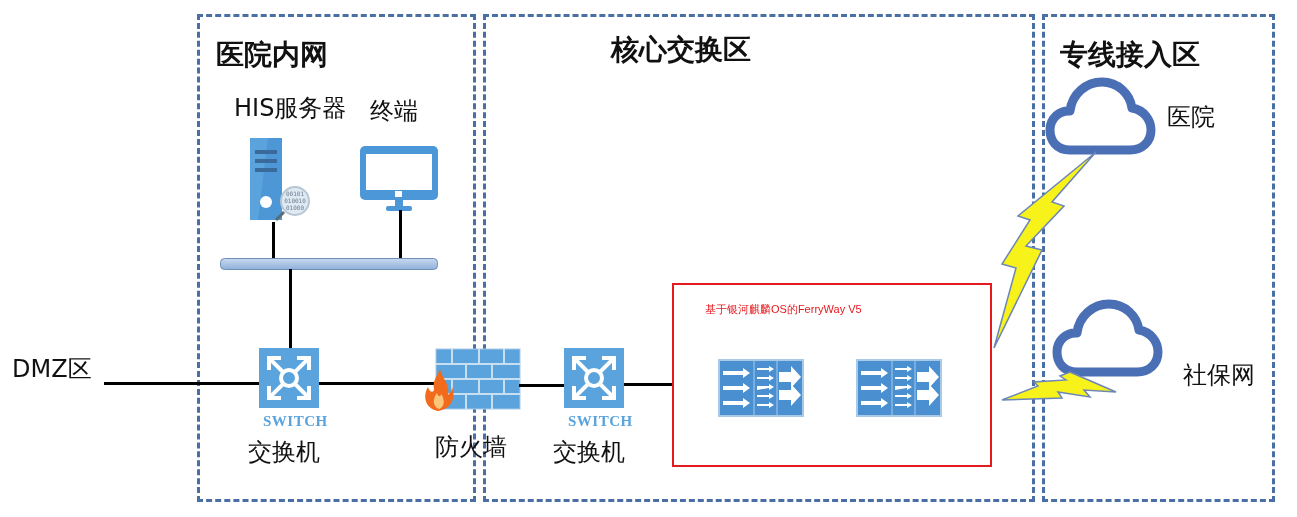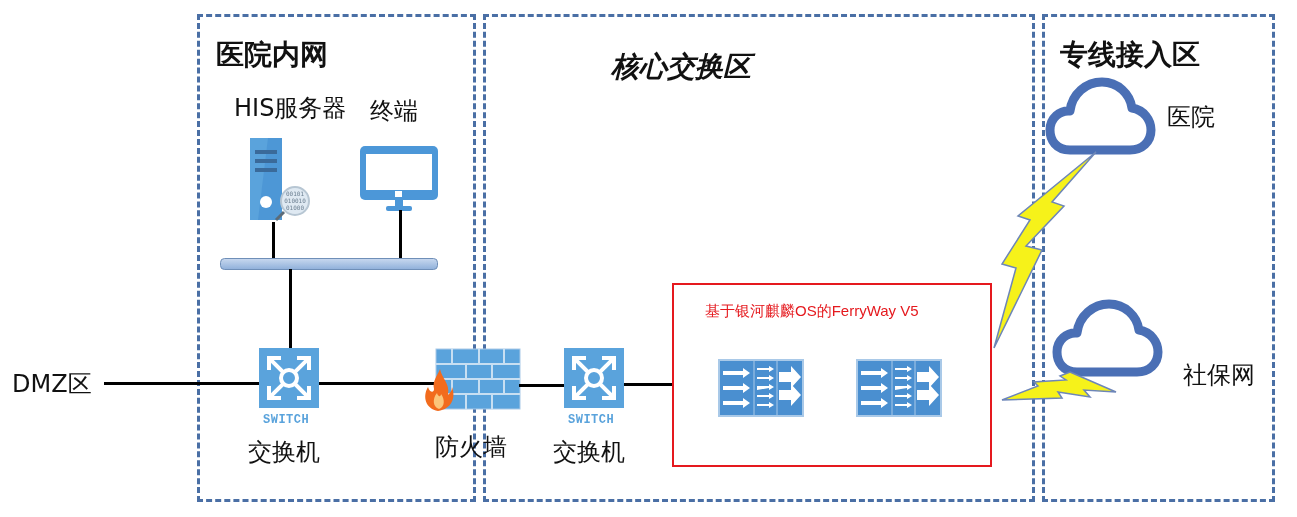--- a/index.html
+++ b/index.html
@@ -1,35 +1,35 @@
 <!DOCTYPE html>
 <html><head>
 <meta charset="utf-8">
 <style>
   html, body { margin:0; padding:0; background:#ffffff; }
   body { width:1297px; height:517px; position:relative; overflow:hidden;
          font-family:"DejaVu Sans","Liberation Sans",sans-serif; color:#111; }
   .zone { position:absolute; border:3px dashed #4a6fa5; box-sizing:border-box; }
   .zone-title { position:absolute; font-weight:bold; font-size:28px; color:#111; white-space:nowrap; }
   .label { position:absolute; font-size:24px; color:#111; white-space:nowrap; }
-  .switch-text { position:absolute; font-size:12px; font-weight:bold; color:#5aa3dc; font-family:Liberation Mono, monospace; letter-spacing:0.5px; }
+  .switch-text { position:absolute; font-size:15px; font-weight:bold; color:#5aa3dc; font-family:Liberation Serif, serif; letter-spacing:0.5px; }
   svg.abs { position:absolute; overflow:visible; }
   .line { position:absolute; background:#000; }
   .redbox { position:absolute; border:2px solid #e5191e; box-sizing:border-box; }
-  .red-title { position:absolute; color:#e5191e; font-size:15px; white-space:nowrap; font-family:"Liberation Sans",sans-serif; }
+  .red-title { position:absolute; color:#e5191e; font-size:11px; white-space:nowrap; font-family:"Liberation Sans",sans-serif; }
 </style>
 </head>
 <body>
 
 <div class="zone" style="left:197px;top:14px;width:279px;height:488px;"></div>
 <div class="zone" style="left:483px;top:14px;width:552px;height:488px;"></div>
 <div class="zone" style="left:1042px;top:14px;width:233px;height:488px;"></div>
 
 <div class="zone-title" style="left:216px;top:36px;">医院内网</div>
-<div class="zone-title" style="left:611px;top:48px;font-style:italic;">核心交换区</div>
+<div class="zone-title" style="left:611px;top:31px;">核心交换区</div>
 <div class="zone-title" style="left:1060px;top:36px;font-family:Liberation Serif, serif;">专线接入区</div>
 
 <div class="label" style="left:205px;top:92px;margin-left:29px;">HIS服务器</div>
 <div class="label" style="left:370px;top:95px;">终端</div>
 
 <svg class="abs" style="left:250px;top:138px;" width="62" height="86" viewBox="0 0 62 86">
   <polygon points="0,0 32,0 32,82 0,82" fill="#5aa3dc"></polygon>
   <polygon points="18,0 32,0 32,82 8,82" fill="#3f8bd0" opacity="0.5"></polygon>
   <rect x="5" y="12" width="22" height="4" fill="#3a6a9a"></rect>
   <rect x="5" y="21" width="22" height="4" fill="#3a6a9a"></rect>
@@ -58,21 +58,21 @@
       <linearGradient id="busg" x1="0" y1="0" x2="0" y2="1">
         <stop offset="0" stop-color="#c9d9ef"></stop>
         <stop offset="1" stop-color="#8fb0da"></stop>
       </linearGradient>
     </defs>
   <rect x="0.5" y="0.5" width="217" height="11" rx="4" fill="url(#busg)" stroke="#6f8fb8"></rect>
 </svg>
 
 <div class="line" style="left:289px;top:269px;width:3px;height:80px;"></div>
 
-<div class="label" style="left:12px;top:368px;">DMZ区</div>
+<div class="label" style="left:12px;top:353px;">DMZ区</div>
 <div class="line" style="left:104px;top:382px;width:156px;height:3px;"></div>
 
 <svg class="abs" style="left:259px;top:348px;" width="60" height="60" viewBox="0 0 60 60">
   <rect width="60" height="60" fill="#5aa3dc"></rect>
   <circle cx="30" cy="30" r="8" fill="none" stroke="#fff" stroke-width="4"></circle>
   <g stroke="#fff" stroke-width="4" fill="none" stroke-linecap="square">
     <line x1="24" y1="24" x2="11" y2="11"></line>
       <polyline points="10,20 10,10 20,10"></polyline>
     <line x1="36" y1="24" x2="49" y2="11"></line>
       <polyline points="40,10 50,10 50,20"></polyline>

